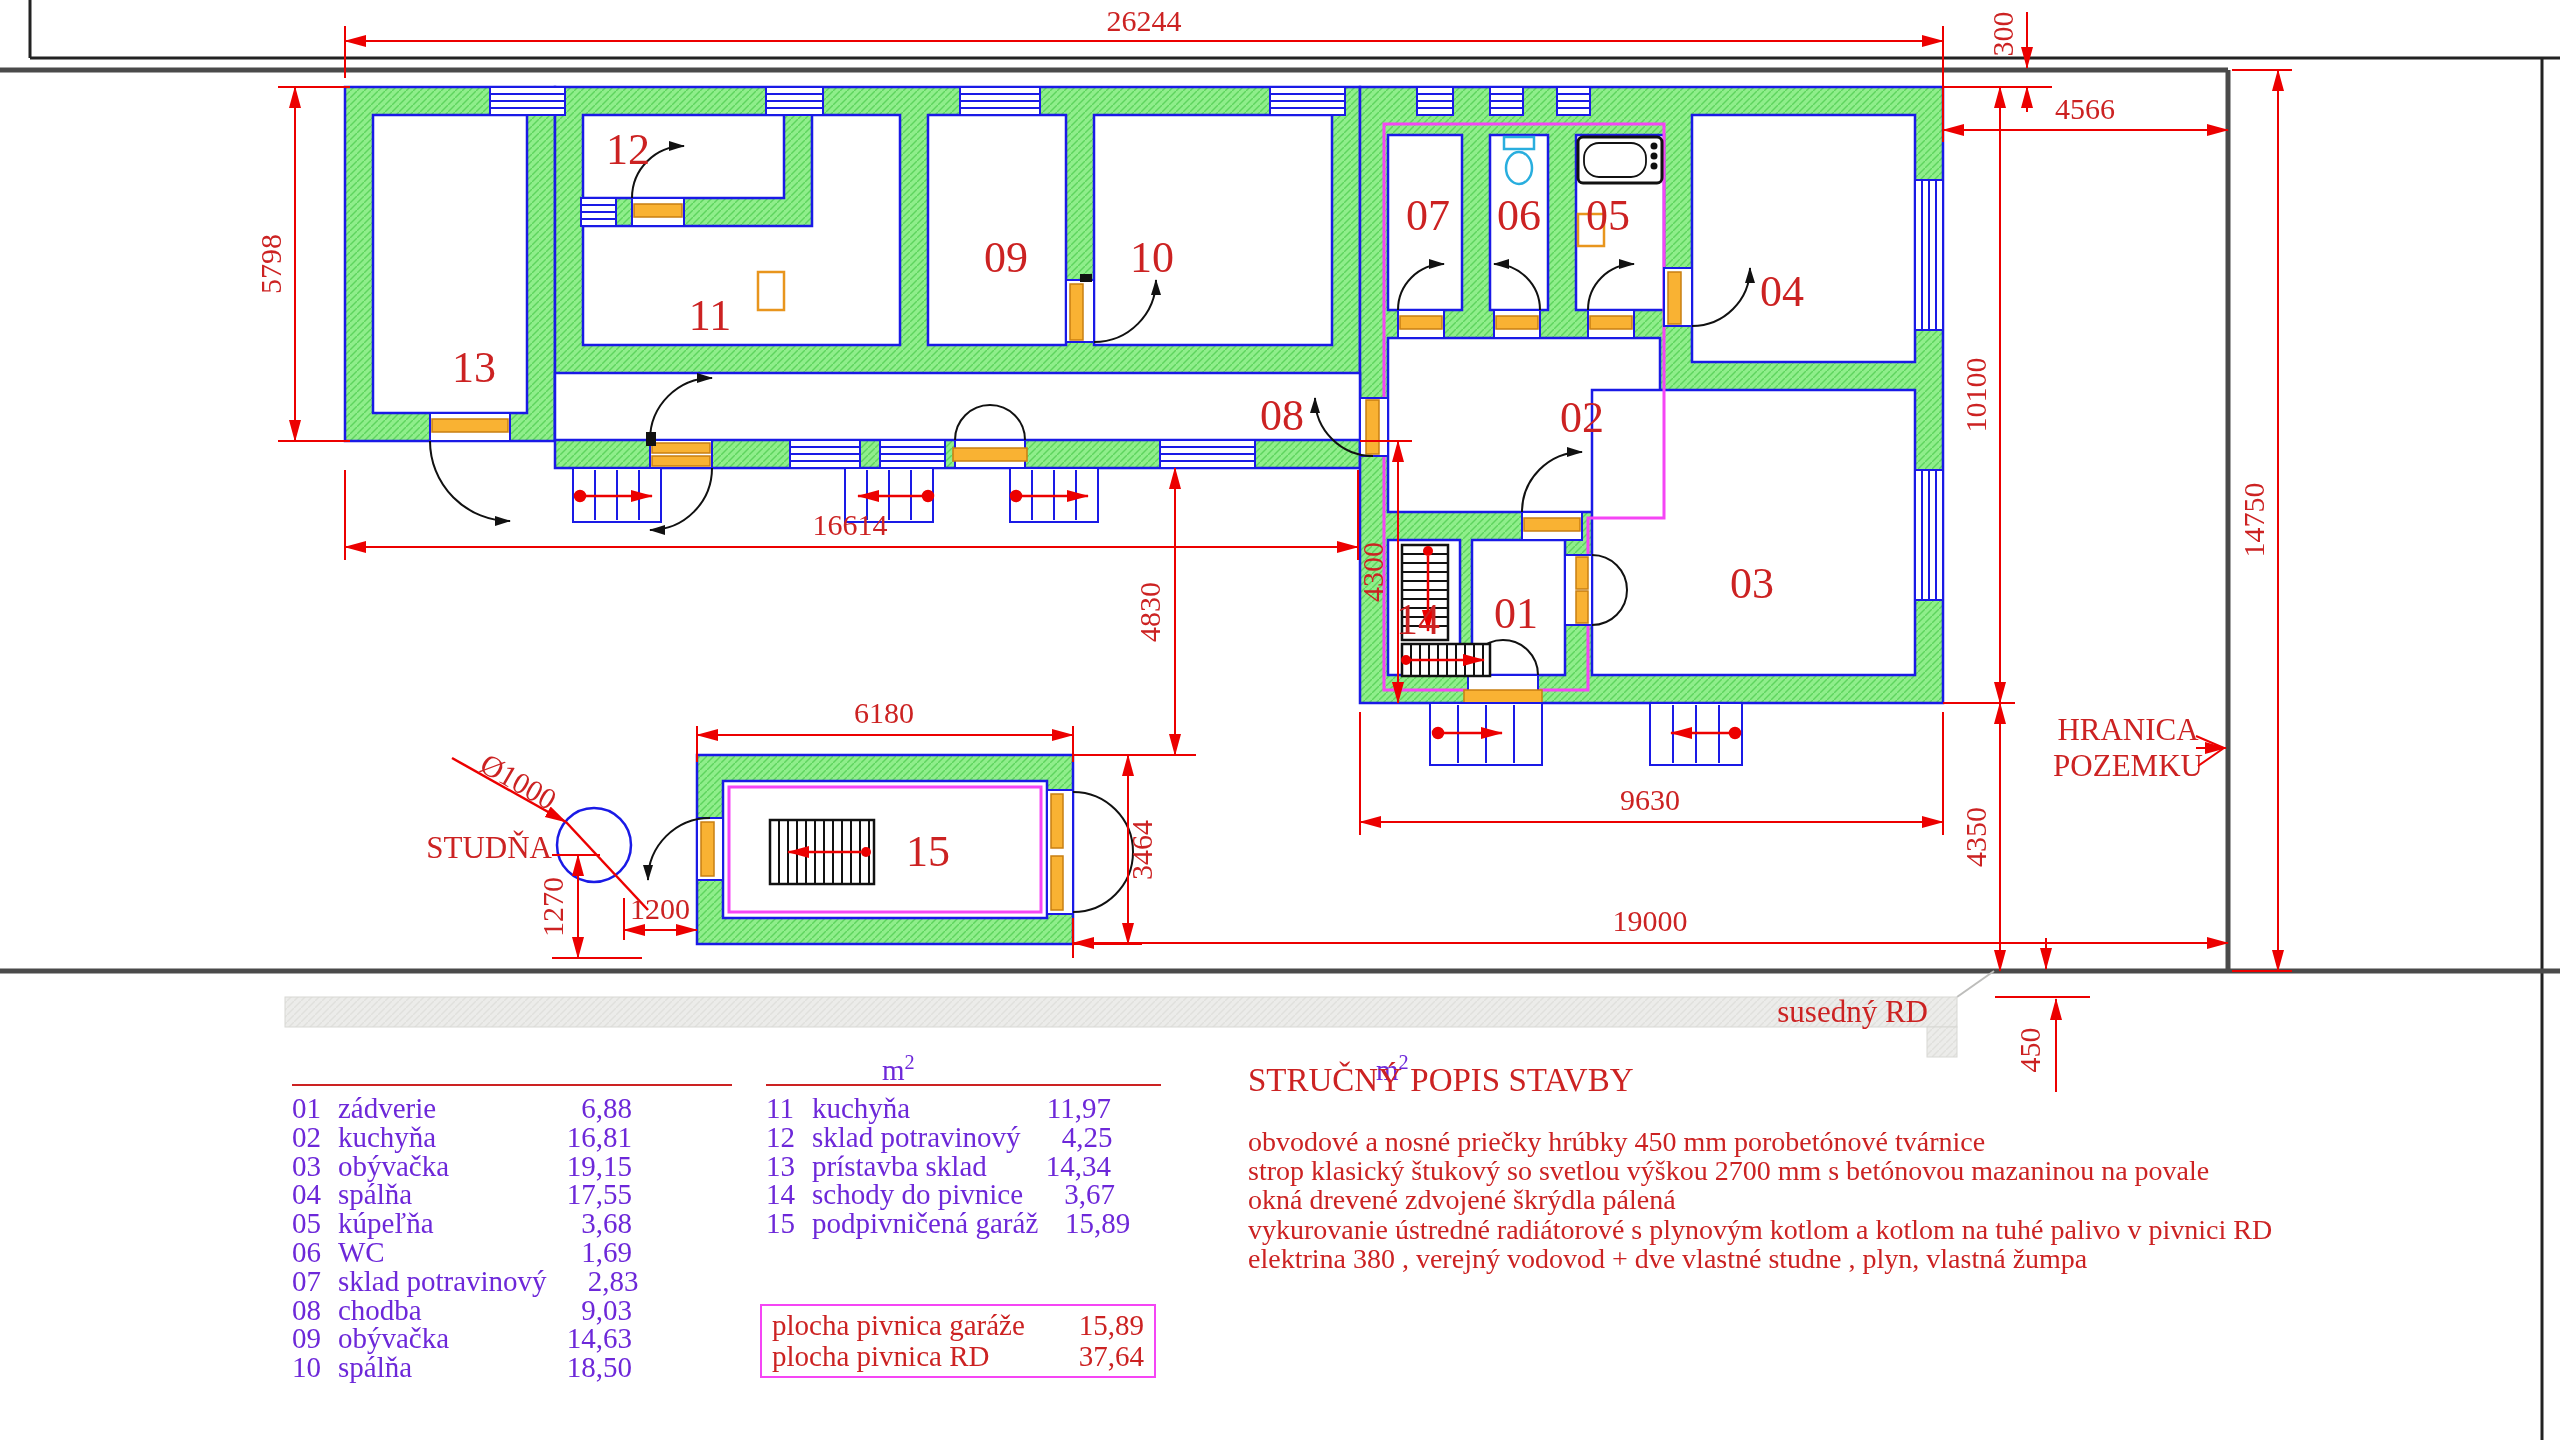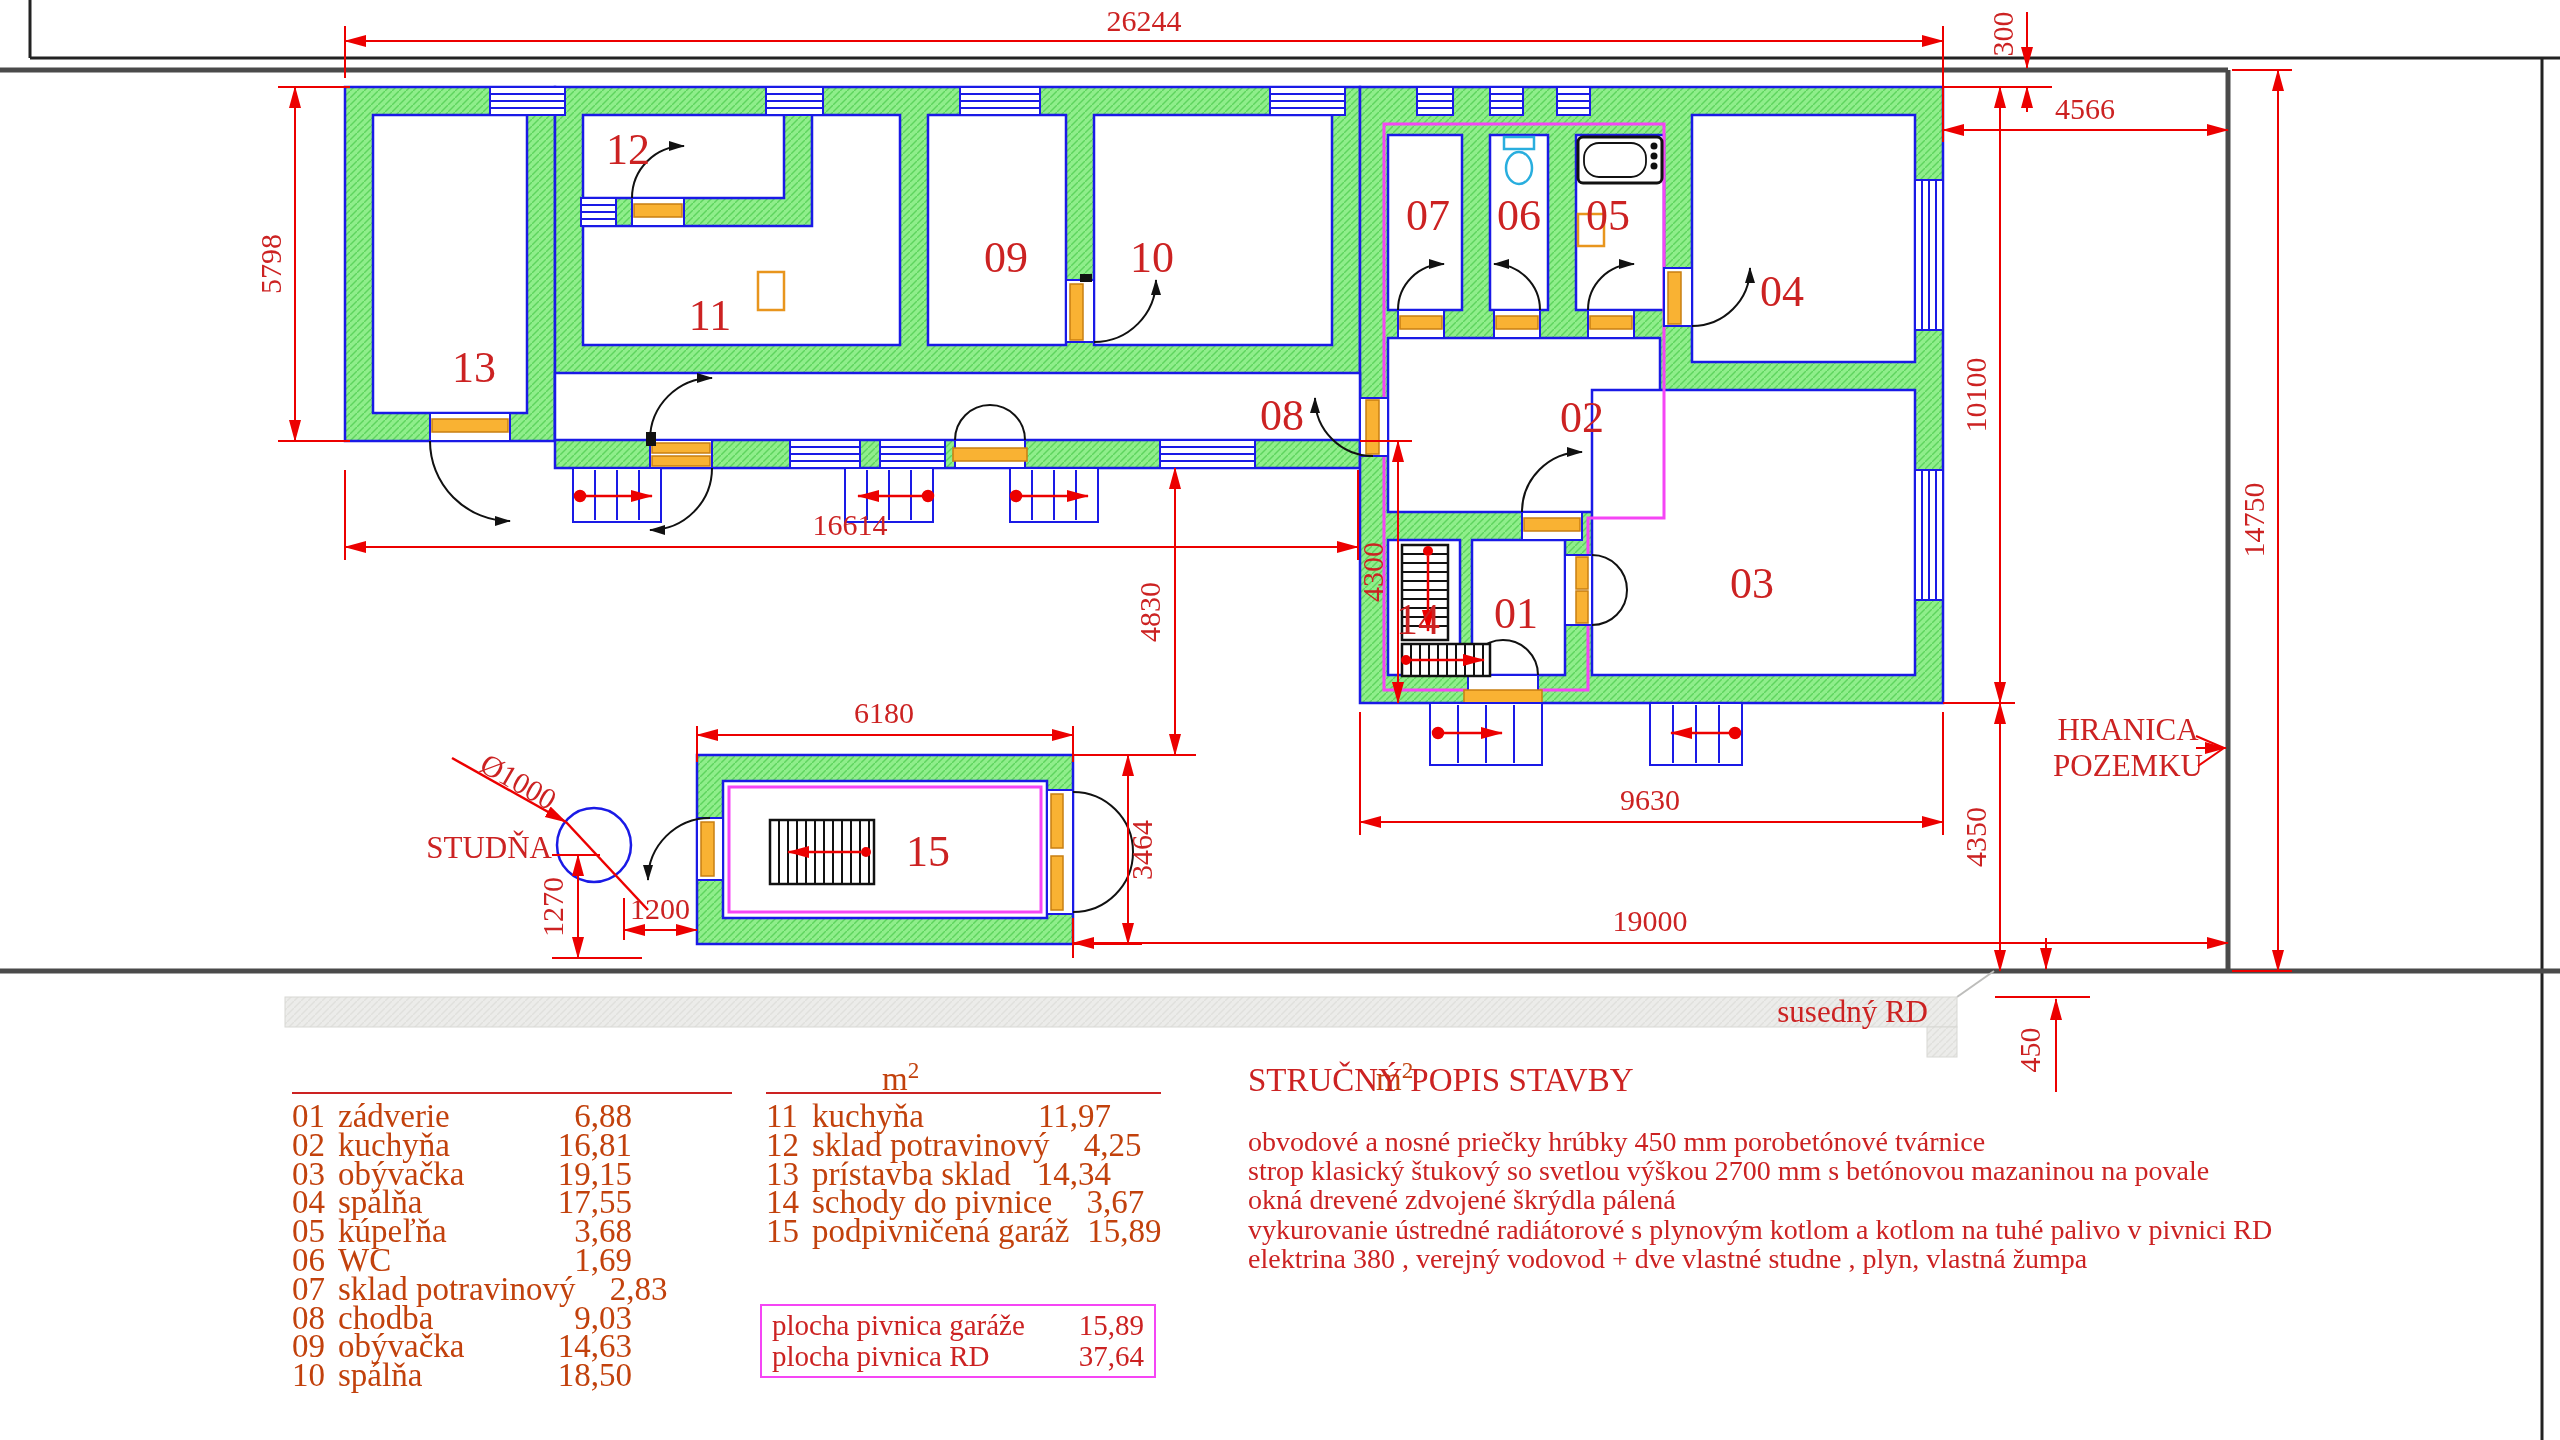--- a/index.html
+++ b/index.html
@@ -3,21 +3,21 @@
 <meta charset="utf-8">
 <style>
   html,body{margin:0;padding:0;}
   body{width:2560px;height:1440px;position:relative;background:#ffffff;overflow:hidden;
        font-family:"Liberation Serif", serif;}
   #plan-svg{position:absolute;left:0;top:0;}
   .dimtext{font-family:"Liberation Serif",serif;font-size:30px;fill:#cc2222;}
   .roomtext{font-family:"Liberation Serif",serif;font-size:44px;fill:#cc2222;}
   .sitetext{font-family:"Liberation Serif",serif;font-size:31px;fill:#cc2222;}
   
-  .legend{position:absolute;color:#c2410c;font-size:33px;line-height:28.8px;margin-top:8px;}
+  .legend{position:absolute;color:#6d28d9;font-size:29px;line-height:28.8px;}
   #legend-left{left:292px;top:1048px;width:440px;}
   #legend-right{left:766px;top:1048px;width:395px;}
   .lhead{border-bottom:2px solid #cc2222;padding-bottom:2px;height:34px;}
   #legend-left .lhead span{margin-left:295px;}
   #legend-right .lhead span{margin-left:305px;}
   .lrows{margin-top:8px;}
   .lrow{display:flex;width:340px;}
   #legend-right .lrow{width:345px;}
   .no{width:46px;flex:none;}
   .nm{flex:1;white-space:nowrap;}

